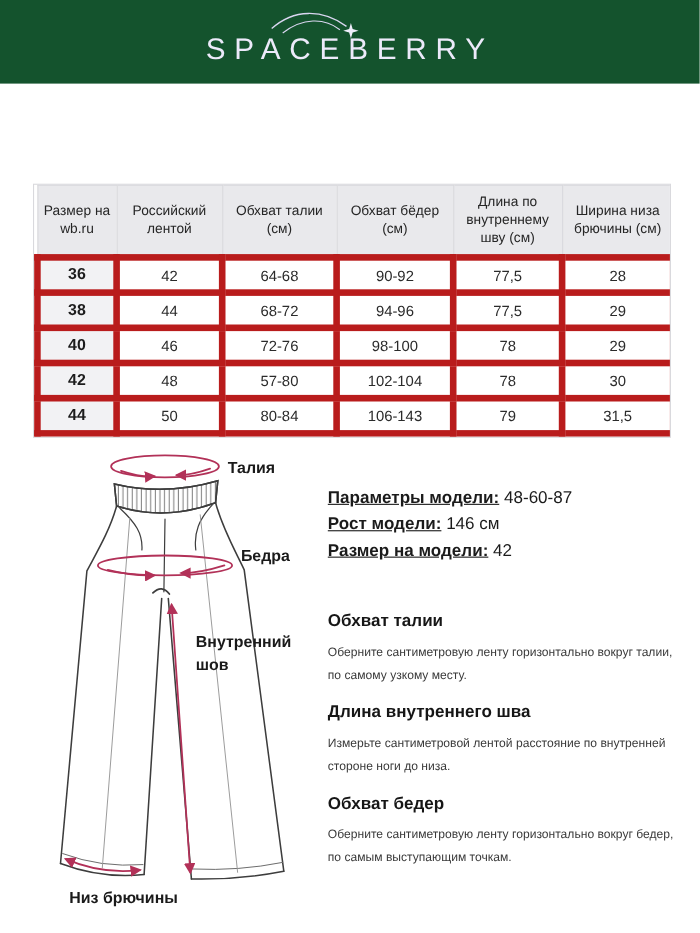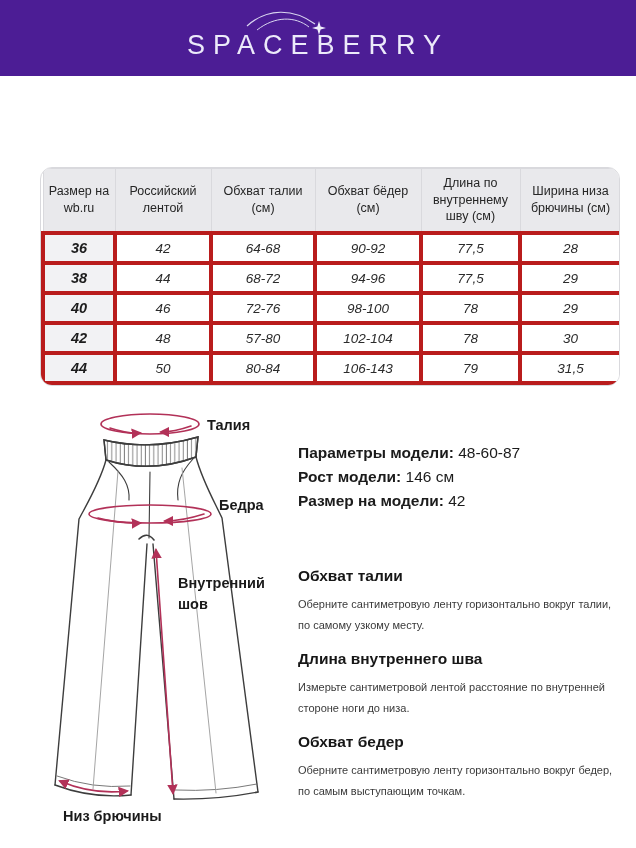--- a/index.html
+++ b/index.html
@@ -5,57 +5,57 @@
   html,body{margin:0;padding:0;}
   body{
     width:636px;height:848px;position:relative;overflow:hidden;
     background:#ffffff;
     font-family:"Liberation Sans", sans-serif;
     color:#222;
   }
   
   .brand-bar{
     position:absolute;left:0;top:0;width:636px;height:76px;
-    background:#4c1d95;display:flex;align-items:center;justify-content:center;
+    background:#14532d;display:flex;align-items:center;justify-content:center;
   }
   .logo{
     position:relative;display:inline-block;
     color:#eceafa;font-size:27px;font-weight:400;letter-spacing:8px;
     padding-top:14px;
   }
   .logo-star{position:absolute;left:54px;top:-12px;}
   
   .table-wrap{
-    position:absolute;left:40px;top:167px;width:578px;
-    border-radius:12px;overflow:hidden;border:1px solid #d9d9dd;
+    position:absolute;left:30px;top:167px;width:578px;
+    border-radius:0;overflow:hidden;border:1px solid #d9d9dd;
   }
   table.size-table{
     width:100%;border-collapse:collapse;table-layout:fixed;
   }
   table.size-table th{
     background:#e9e9ec;font-size:12.5px;font-weight:500;color:#262626;
     border:1px solid #d9d9dd;height:56px;padding:3px 5px;line-height:1.35;
     text-align:center;vertical-align:middle;
   }
   table.size-table td{
     background:#ffffff;font-size:13.5px;color:#2b2b2b;
-    border:4px solid #b91c1c;height:26px;padding:0 4px;
-    text-align:center;vertical-align:middle;font-style:italic;
+    border:6px solid #b91c1c;height:26px;padding:0 4px;
+    text-align:center;vertical-align:middle;
   }
   table.size-table td.first-col{
     background:#f2f2f4;font-weight:700;font-size:14.5px;color:#1c1c1c;
   }
   
   .diagram{position:absolute;left:30px;top:398px;width:262px;height:444px;}
   
   .info-col{position:absolute;left:298px;top:441px;width:318px;}
   .model-line{font-size:15.5px;line-height:24px;color:#1b1b1b;}
-  .model-line .lbl{font-weight:700;}
+  .model-line .lbl{font-weight:700;text-decoration:underline;}
   .model-line .val{font-weight:400;}
-  .sections{margin-top:54px;}
+  .sections{margin-top:43px;}
   .section{margin-bottom:14px;}
   .section-title{font-size:15.5px;font-weight:700;color:#161616;margin:0 0 9px 0;}
   .section-body{font-size:11px;line-height:21px;color:#3a3a3a;margin:0;}
 </style>
 </head>
 <body>
 
 <div class="brand-bar">
   <div class="logo">
     <svg class="logo-star" width="96" height="36" viewBox="0 0 96 36">

